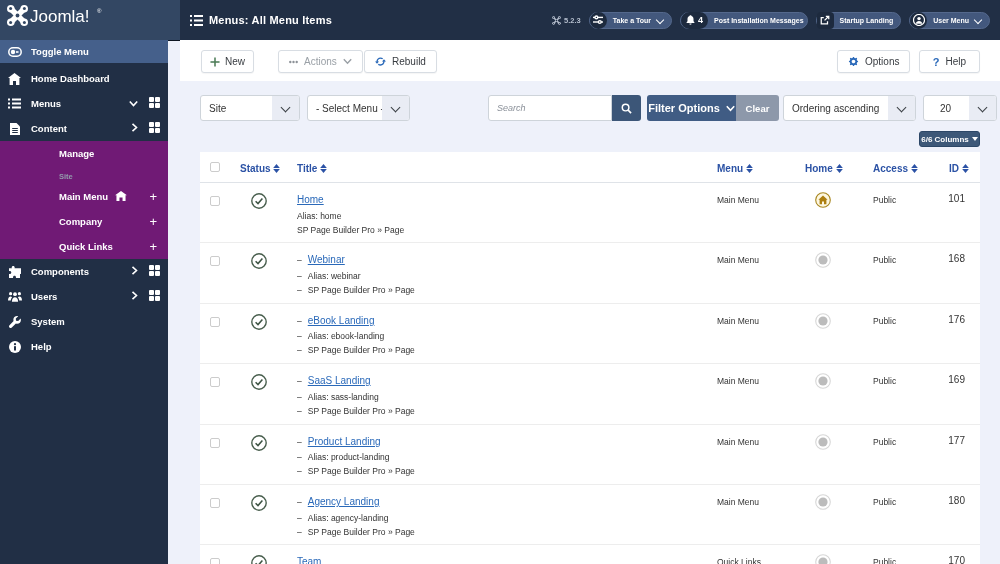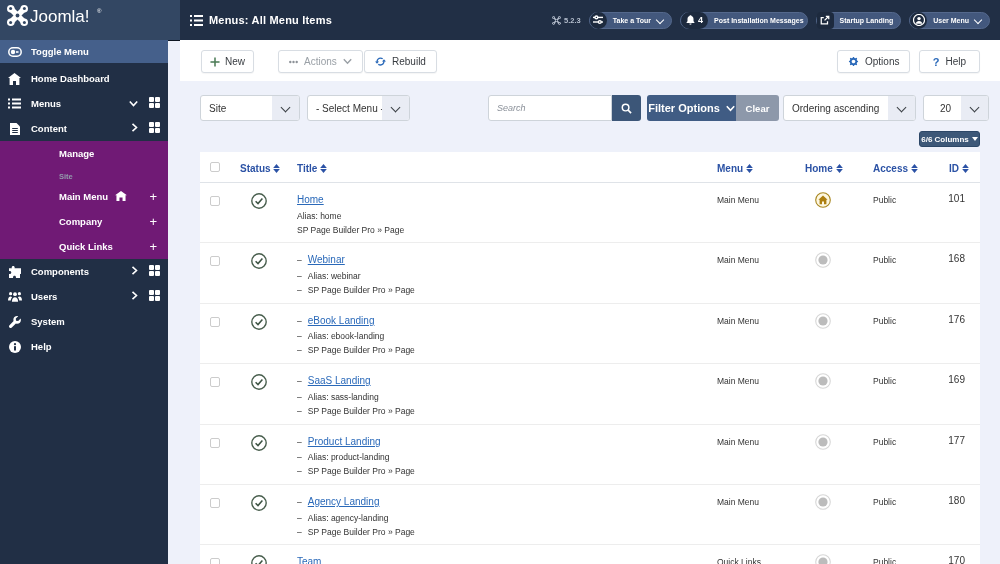--- a/index.html
+++ b/index.html
@@ -370,21 +370,21 @@
     <div style="position:absolute; left:467px; top:55px; width:89px; height:26px; background:#405c84; border-radius:3px 0 0 3px; display:flex; align-items:center; justify-content:center; color:#fff; font-size:11px; font-weight:bold; gap:6px;">
       Filter Options
       <svg width="9" height="7" viewBox="0 0 9 7">
           <path d="M0.8 1.2 L4.5 5.2 L8.2 1.2" fill="none" stroke="#fff" stroke-width="1.6"></path>
         </svg>
     </div>
     <div style="position:absolute; left:556px; top:55px; width:43px; height:26px; background:#8d98aa; border-radius:0 3px 3px 0; display:flex; align-items:center; justify-content:center; color:#fff; font-size:9.5px; font-weight:bold;">Clear</div>
     <div class="sel" style="left:603px; width:133px;">Ordering ascending<span class="selzone">
           <span class="chev-dk"></span>
         </span></div>
-    <div class="sel" style="left:743px; width:66px;padding-left:16px;">20<span class="selzone">
+    <div class="sel" style="left:743px; width:74px;padding-left:16px;">20<span class="selzone">
           <span class="chev-dk"></span>
         </span></div>
     <div style="position:absolute; left:739px; top:91px; width:61px; height:16px; background:#3d5878; border:1px solid #2c4767; border-radius:3px; display:flex; align-items:center; justify-content:center; color:#fff; font-size:8px; font-weight:bold; gap:3px; white-space:nowrap;">6/6 Columns <span style="display:inline-block; width:0; height:0; border-left:3px solid transparent; border-right:3px solid transparent; border-top:4px solid #fff;"></span></div>
   </div>
 
   <div class="tablebox">
     <div class="thead">
       <span class="cb" style="left:10px; top:10px;"></span>
       <span style="position:absolute; left:40px; top:10.5px;">Status <svg class="sort" width="7" height="9" viewBox="0 0 7 9">
             <path d="M3.5 0 L6.8 4 L0.2 4 Z" fill="#2b52a5"></path>

